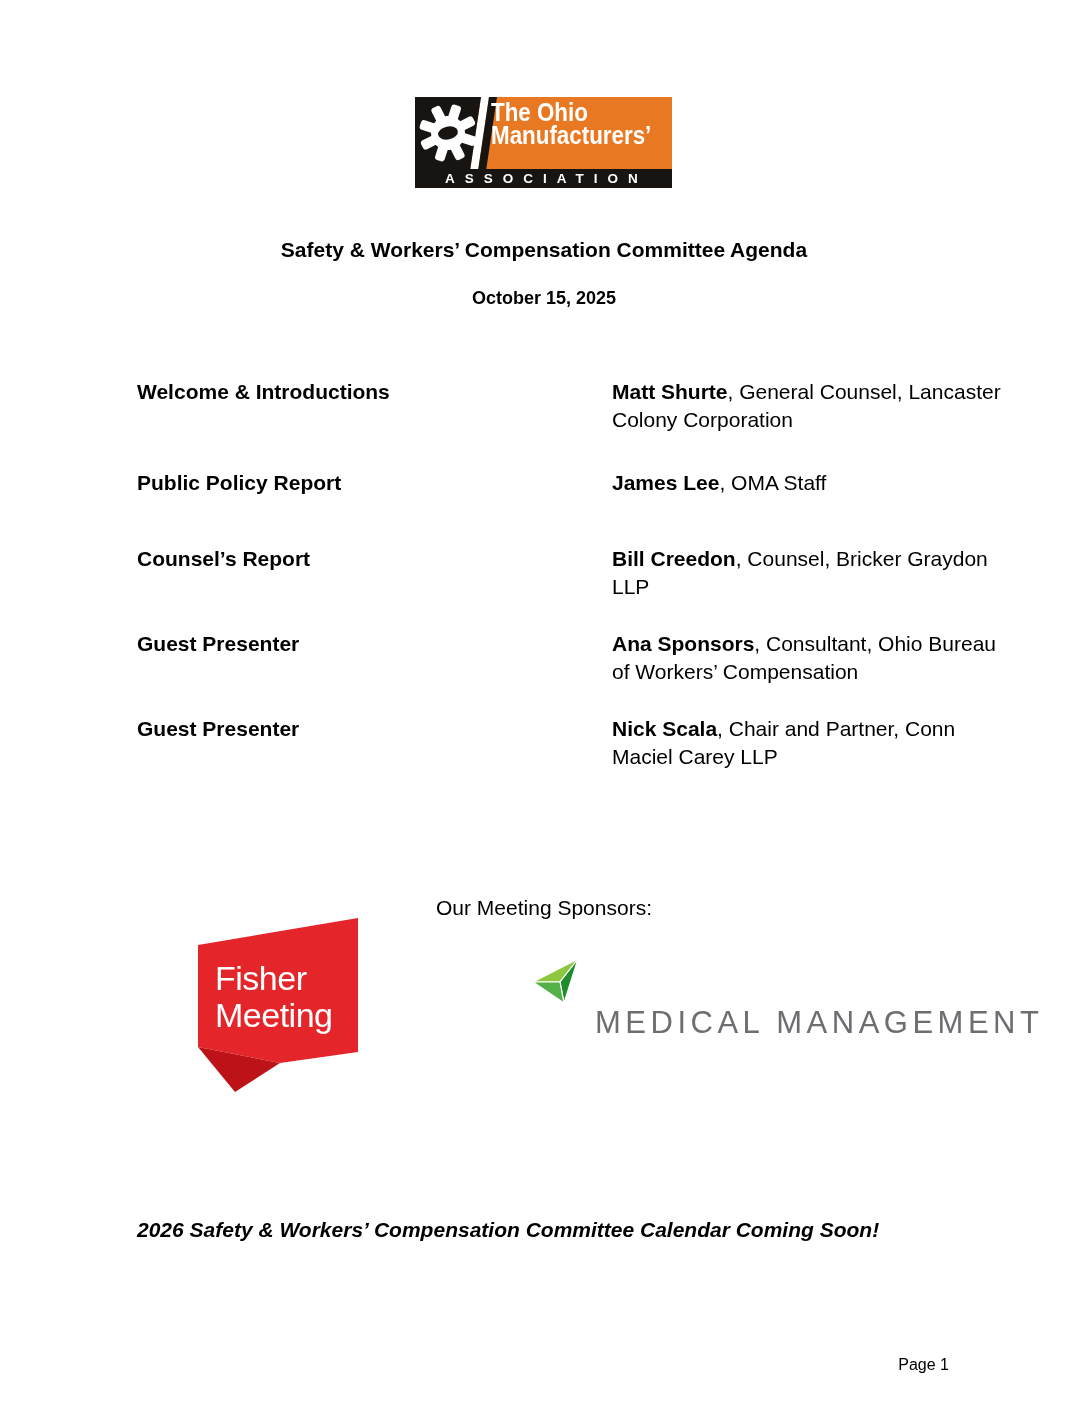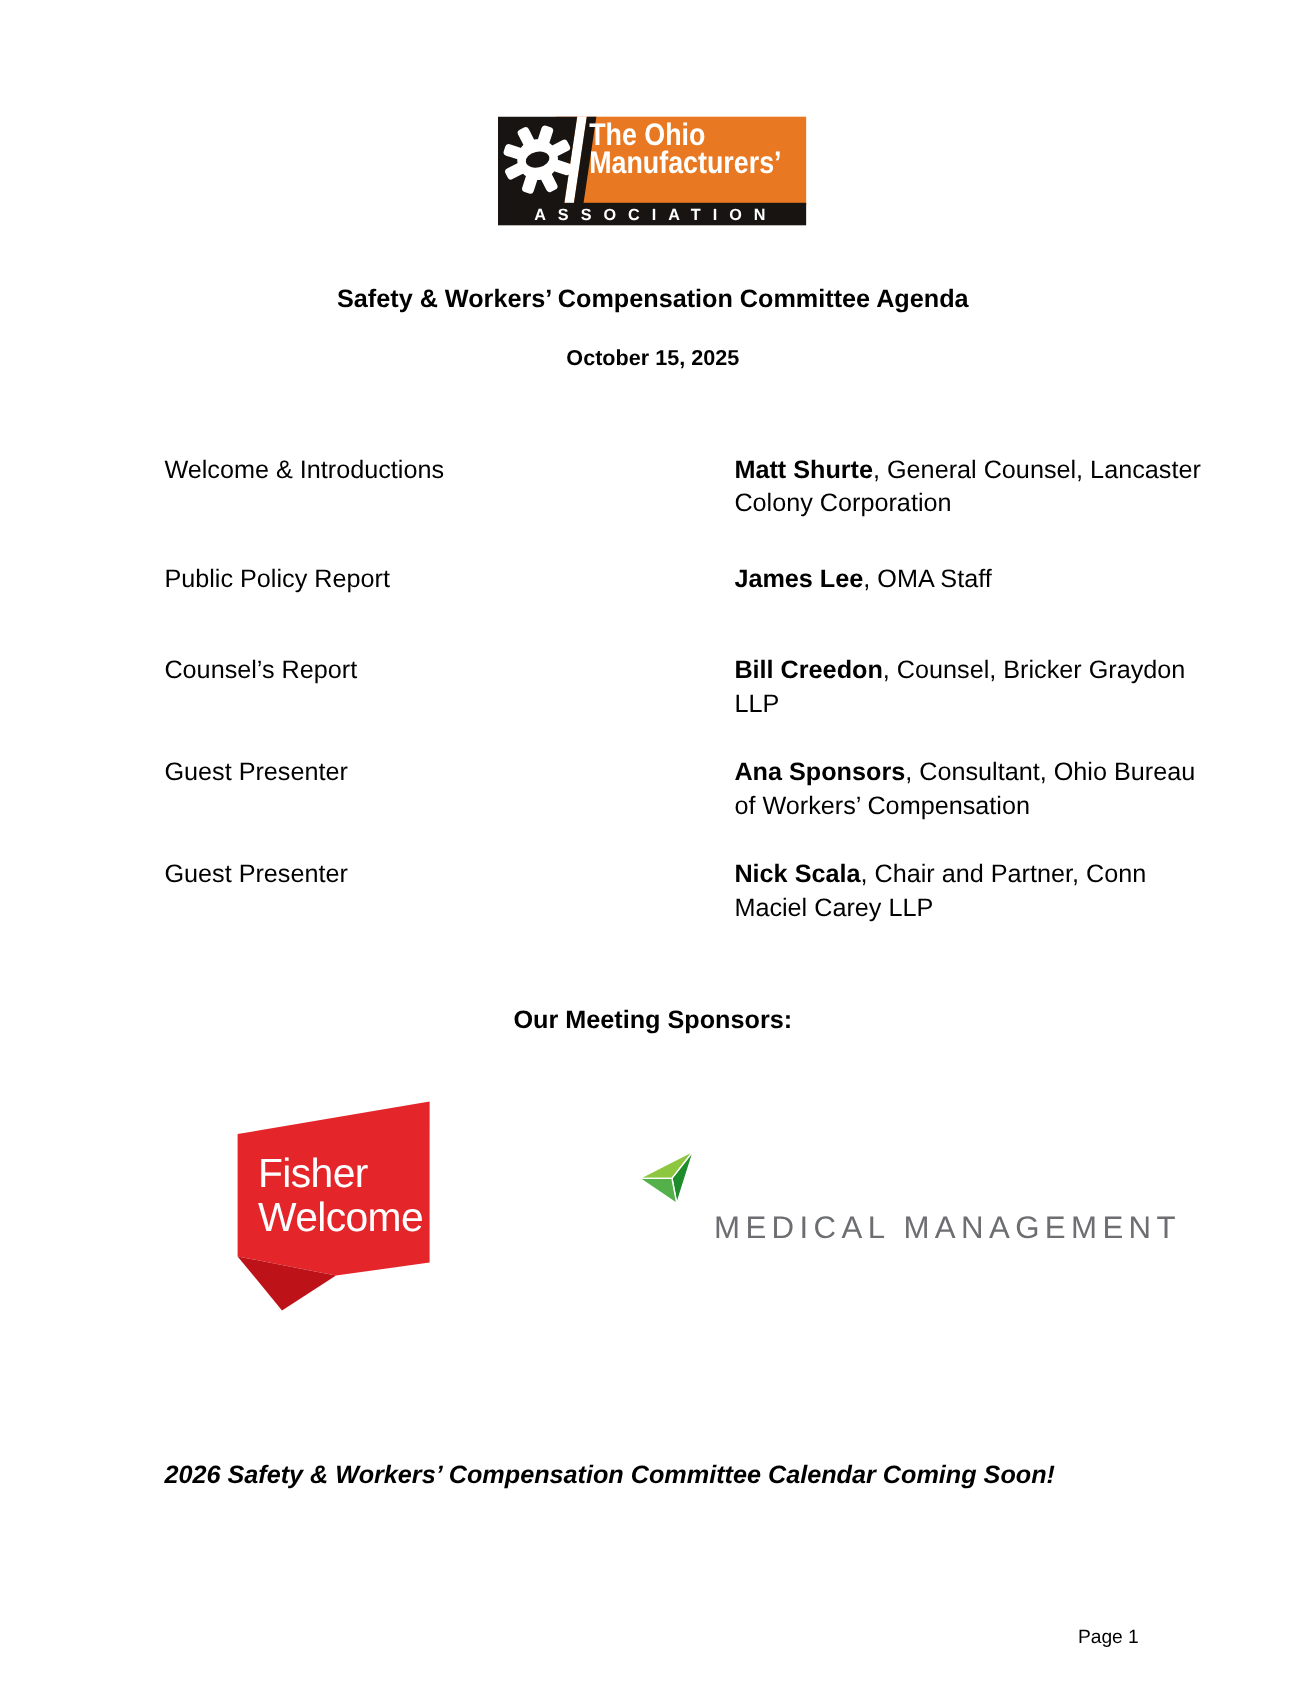--- a/index.html
+++ b/index.html
@@ -22,42 +22,42 @@
     color:#fff;font-weight:bold;font-size:13.5px;letter-spacing:10px;
     padding-left:6px;box-sizing:border-box;
   }
   
   .doc-title{position:absolute;left:0;top:238px;width:1088px;text-align:center;
     font-size:21px;font-weight:bold;}
   .doc-date{position:absolute;left:0;top:288px;width:1088px;text-align:center;
     font-size:18px;font-weight:bold;}
   
   .agenda-row{position:absolute;left:0;width:1088px;font-size:21px;line-height:28px;}
-  .agenda-row .topic{position:absolute;left:137px;top:0;font-weight:normal;white-space:nowrap;}
+  .agenda-row .topic{position:absolute;left:137px;top:0;font-weight:bold;white-space:nowrap;}
   .agenda-row .presenter{position:absolute;left:612px;top:0;width:392px;}
   .agenda-row .presenter .b{font-weight:bold;}
   
-  .sponsors-heading{position:absolute;left:0;top:839px;width:1088px;text-align:center;
-    font-size:21px;font-weight:bold;}
+  .sponsors-heading{position:absolute;left:0;top:896px;width:1088px;text-align:center;
+    font-size:21px;font-weight:normal;}
   .fp-logo{position:absolute;left:195px;top:913px;width:165px;height:192px;}
   .fp-logo svg{position:absolute;left:0;top:0;}
   .fp-text{position:absolute;left:20px;top:47px;color:#fff;font-weight:normal;
     font-size:34px;line-height:37px;letter-spacing:-0.5px;}
   .fp-text span{display:block;}
   .pm-logo{position:absolute;left:533px;top:944px;width:500px;height:100px;}
   .pm-icon{position:absolute;left:0;top:12px;}
   .pm-name{
     position:absolute;left:60px;top:2px;
     font-family:"DejaVu Serif","Liberation Serif",serif;
     font-variant:small-caps;font-size:49px;line-height:52px;
     color:#54565A;letter-spacing:1px;white-space:nowrap;
   }
   .pm-sub{
     position:absolute;left:62px;top:62px;
-    font-size:26px;line-height:34px;color:#6D6E71;letter-spacing:4.5px;white-space:nowrap;
+    font-size:31px;line-height:34px;color:#6D6E71;letter-spacing:4.5px;white-space:nowrap;
   }
   
   .doc-notice{position:absolute;left:137px;top:1218px;width:860px;
     font-size:21px;font-weight:bold;font-style:italic;}
   .page-number{position:absolute;right:127px;top:1356px;font-size:16px;}
 </style>
 </head>
 <body>
 
 <div class="page">
@@ -115,21 +115,21 @@
 
   <div class="sponsors-heading">Our Meeting Sponsors:</div>
 
   <div class="fp-logo">
     <svg width="165" height="192" viewBox="0 0 165 192">
       <polygon points="3,32 163,5 163,139 85,150 3,134" fill="#E4262B"></polygon>
       <polygon points="3,134 85,150 40,179" fill="#BD1218"></polygon>
     </svg>
     <div class="fp-text">
       <span>Fisher</span>
-      <span>Welcome</span>
+      <span>Meeting</span>
     </div>
   </div>
 
   <div class="pm-logo">
     <svg class="pm-icon" width="48" height="48" viewBox="0 0 48 48">
       <polygon points="0,26 45,3 27,26" fill="#8DC63F" stroke="#ffffff" stroke-width="1.2"></polygon>
       <polygon points="45,3 31,47 27,26" fill="#1F8C2C" stroke="#ffffff" stroke-width="1.2"></polygon>
       <polygon points="0,26 27,26 31,47" fill="#54B14A" stroke="#ffffff" stroke-width="1.2"></polygon>
     </svg>
     <div class="pm-sub">MEDICAL MANAGEMENT</div>

